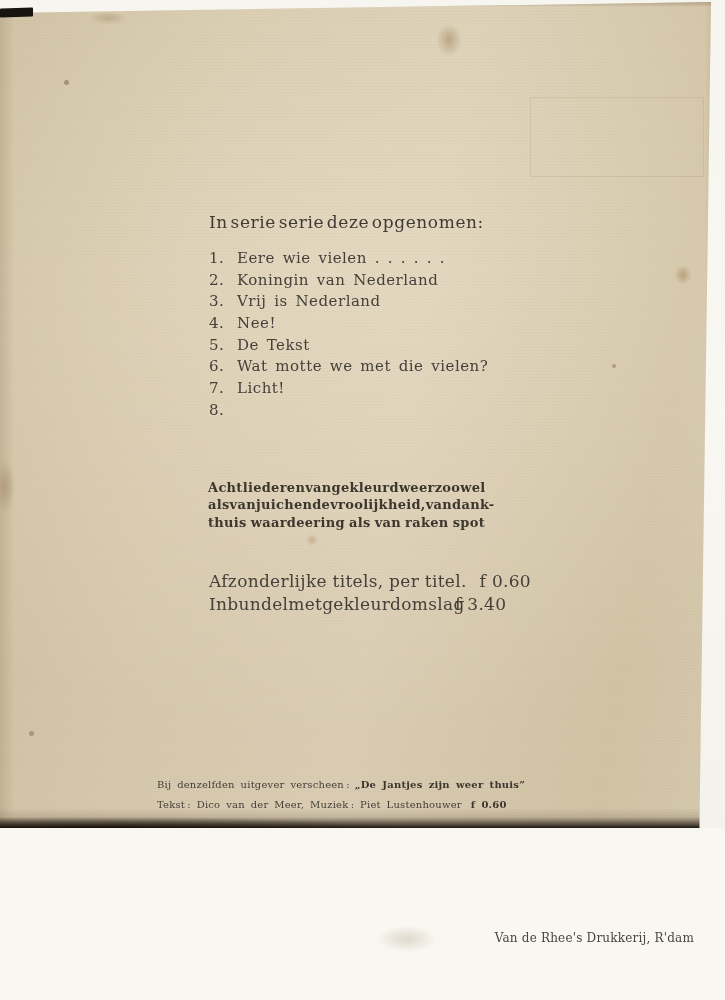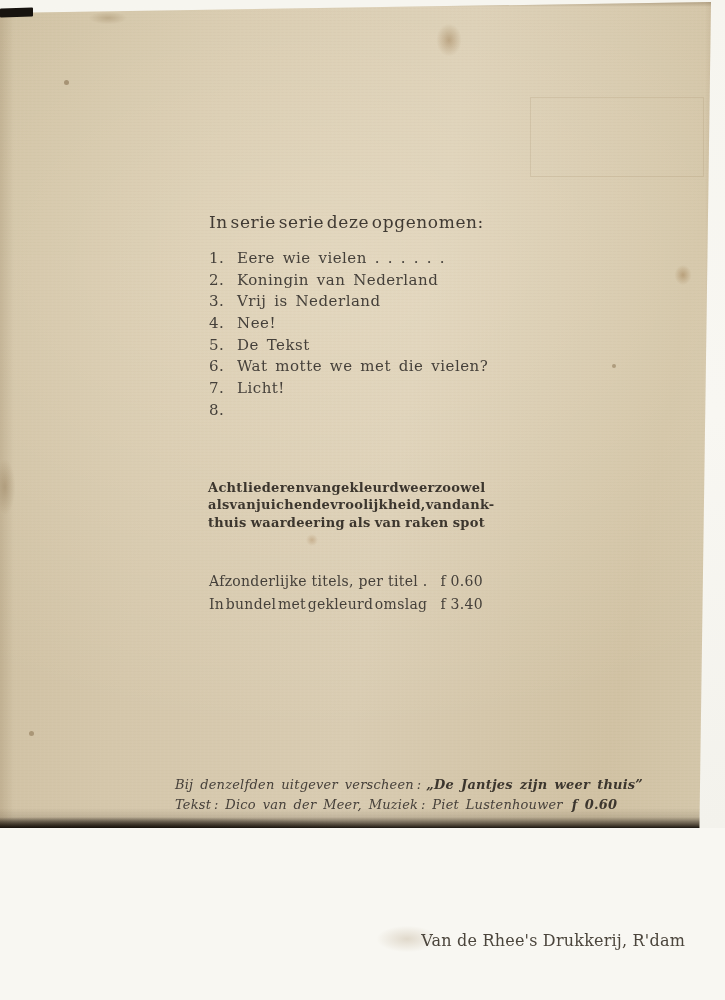--- a/index.html
+++ b/index.html
@@ -66,32 +66,32 @@
   .songs{position:absolute;left:209px;top:248px;width:300px;font-size:15px;
          letter-spacing:.5px;word-spacing:2.5px;}
   .song{display:flex;height:21.7px;line-height:21.7px;white-space:nowrap;}
   .song .num{width:28px;flex:none;}
 
   .blurb{position:absolute;left:208px;top:467px;width:277px;
          font-weight:700;font-size:13px;line-height:17.4px;
          letter-spacing:.3px;color:#3c362e;margin-top:12px;}
 
   .prices{position:absolute;left:209px;top:570px;width:274px;
-          font-size:14px;line-height:22.6px;letter-spacing:.3px;color:#43. }
+          font-size:17px;line-height:22.6px;letter-spacing:.3px;color:#43. }
   .price-row{display:flex;white-space:nowrap;height:22.6px;align-items:baseline;}
   .price-row .sep{margin-left:auto;padding-right:13px;}
   .price-row .label2{width:233px;}
   .price-row .price{flex:none;}
 
-  .publisher{position:absolute;left:175px;top:775px;font-size:13px;
-             line-height:20px;letter-spacing:.2px;word-spacing:2.5px;color:#46403a;font-style:italic;}
+  .publisher{position:absolute;left:157px;top:775px;font-size:10px;
+             line-height:20px;letter-spacing:.2px;word-spacing:2.5px;color:#46403a;}
   .publisher b{color:#3c362e;margin-left:5px;}
   .credits b{margin-left:9px;}
 
-  .printer{position:absolute;right:40px;top:931px;font-size:16px;
+  .printer{position:absolute;right:31px;top:931px;font-size:12px;
            letter-spacing:.2px;color:#4b453c;text-align:right;}
 </style>
 </head>
 <body>
 
 <div class="scan">
   <div class="paper">
     <div class="grain"></div>
     <div class="edges"></div>
     <div class="show-through"></div>

